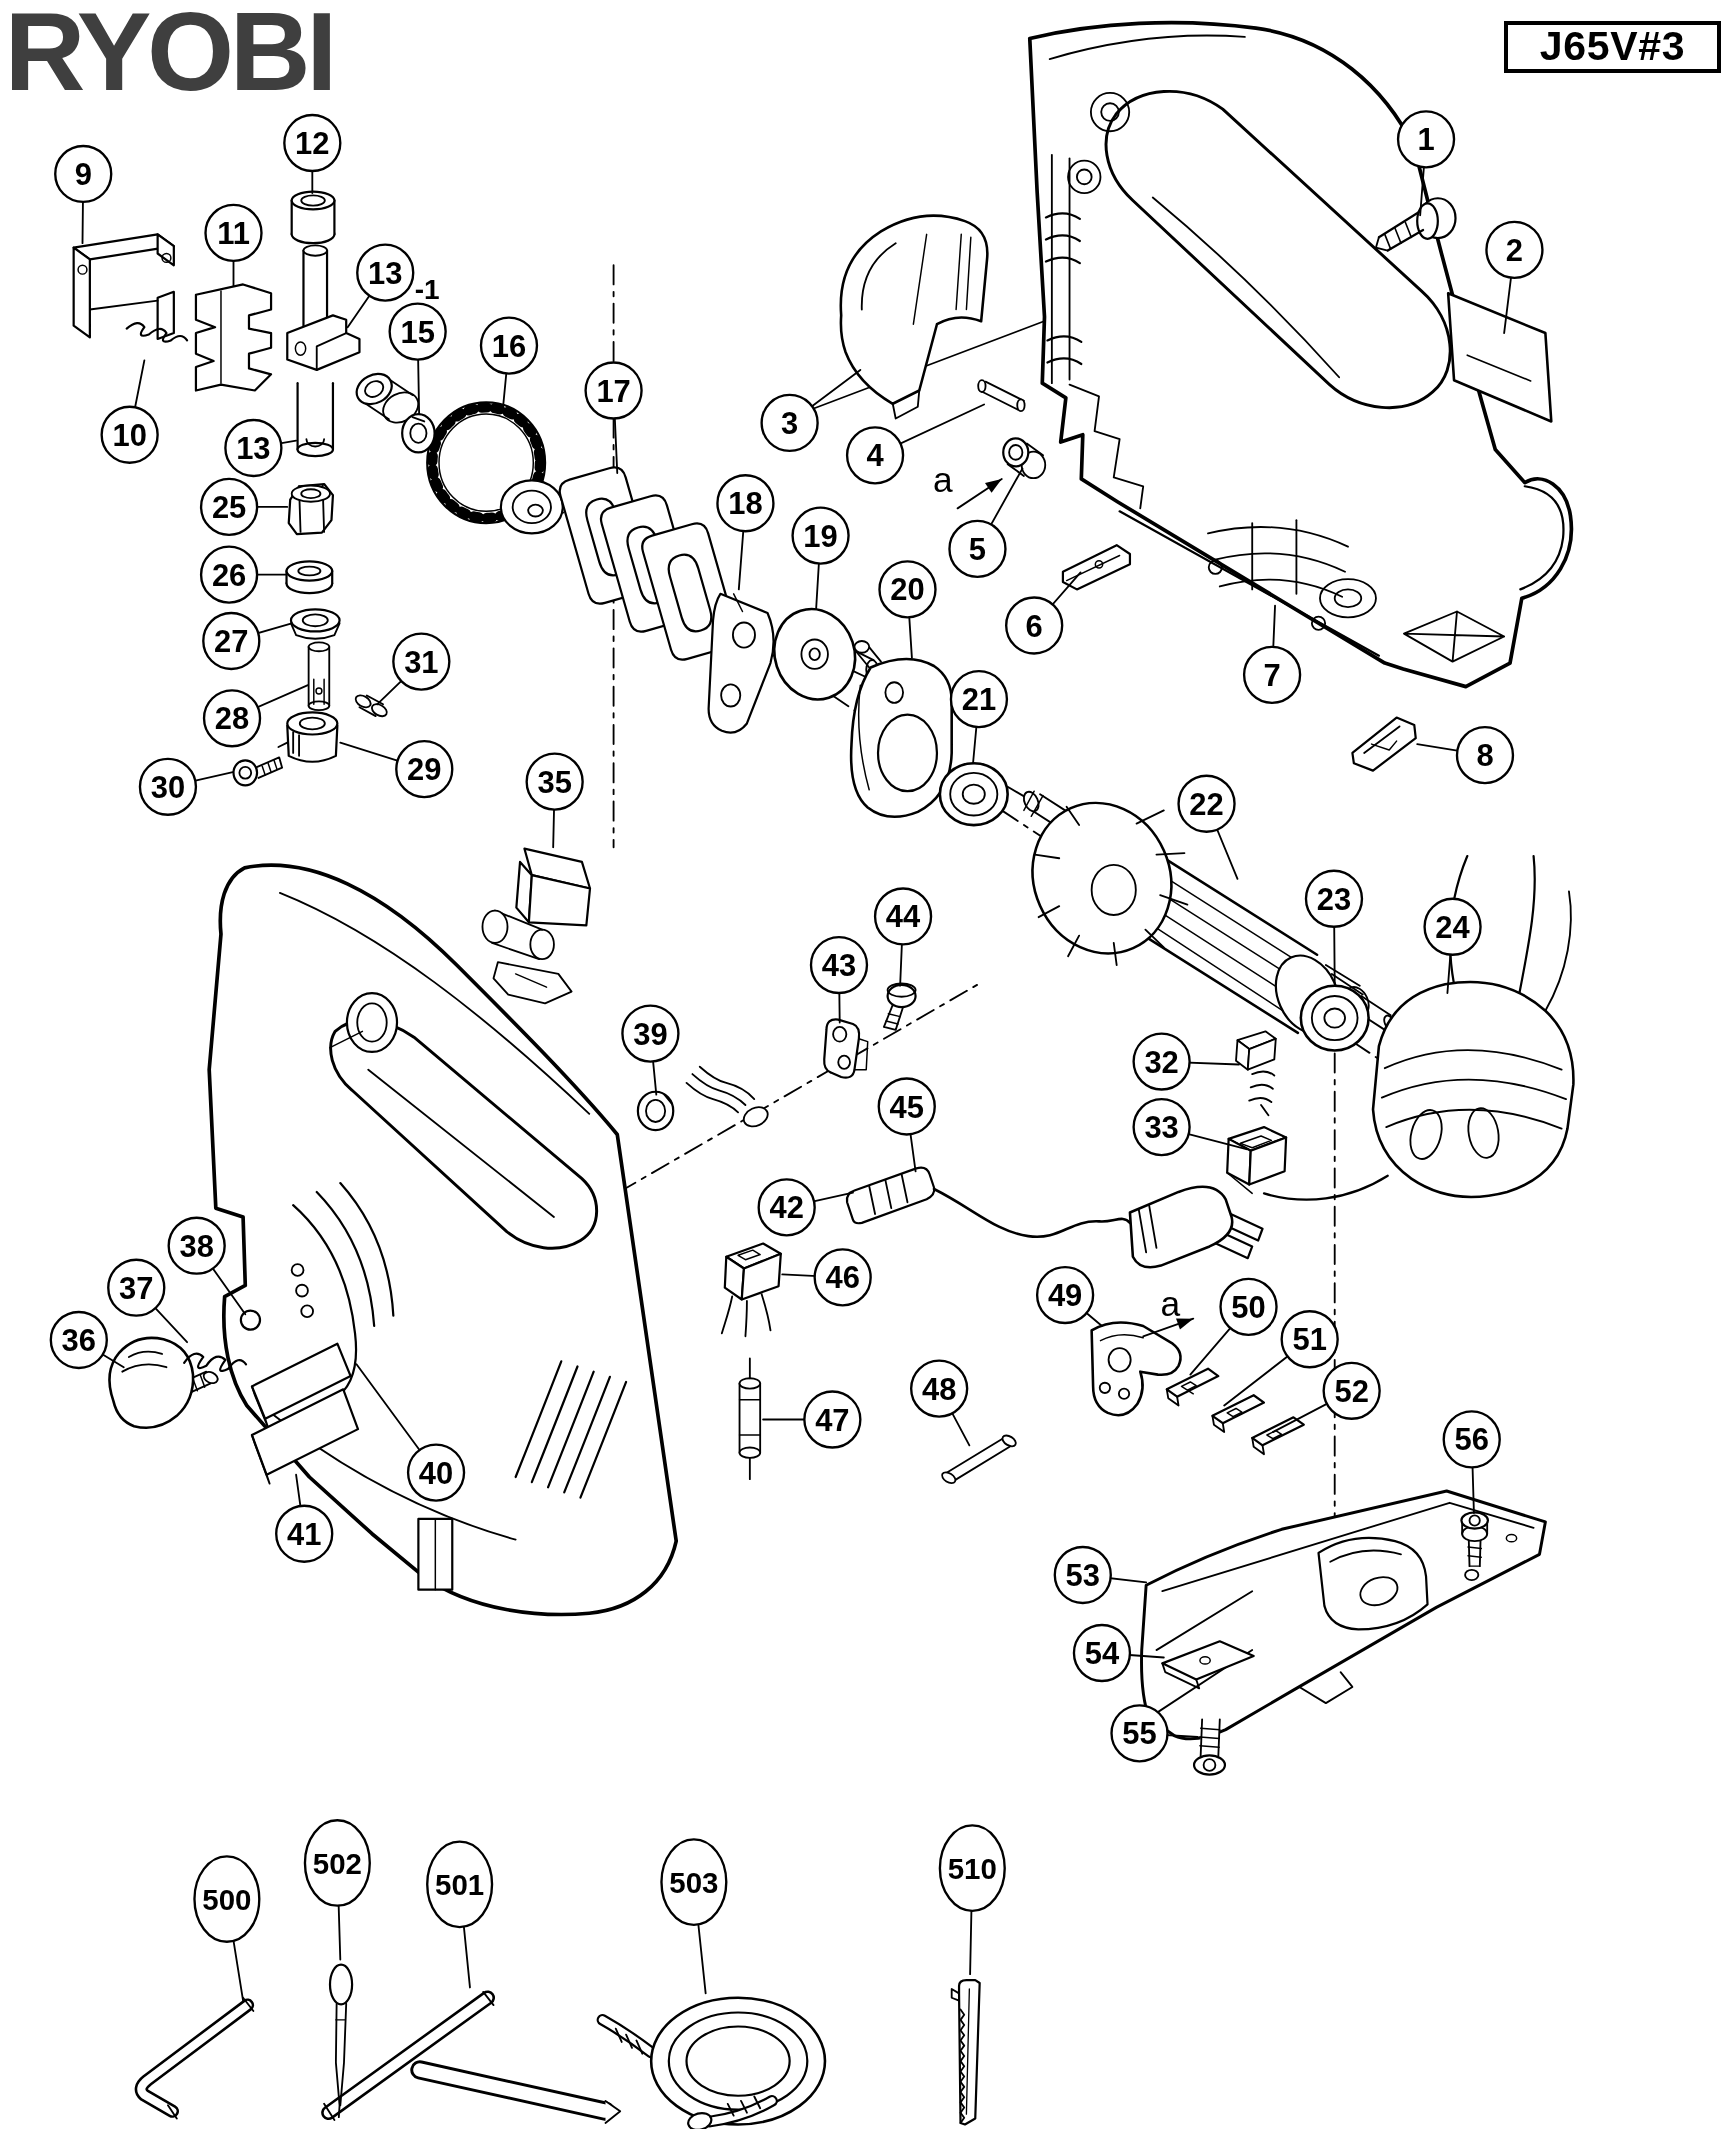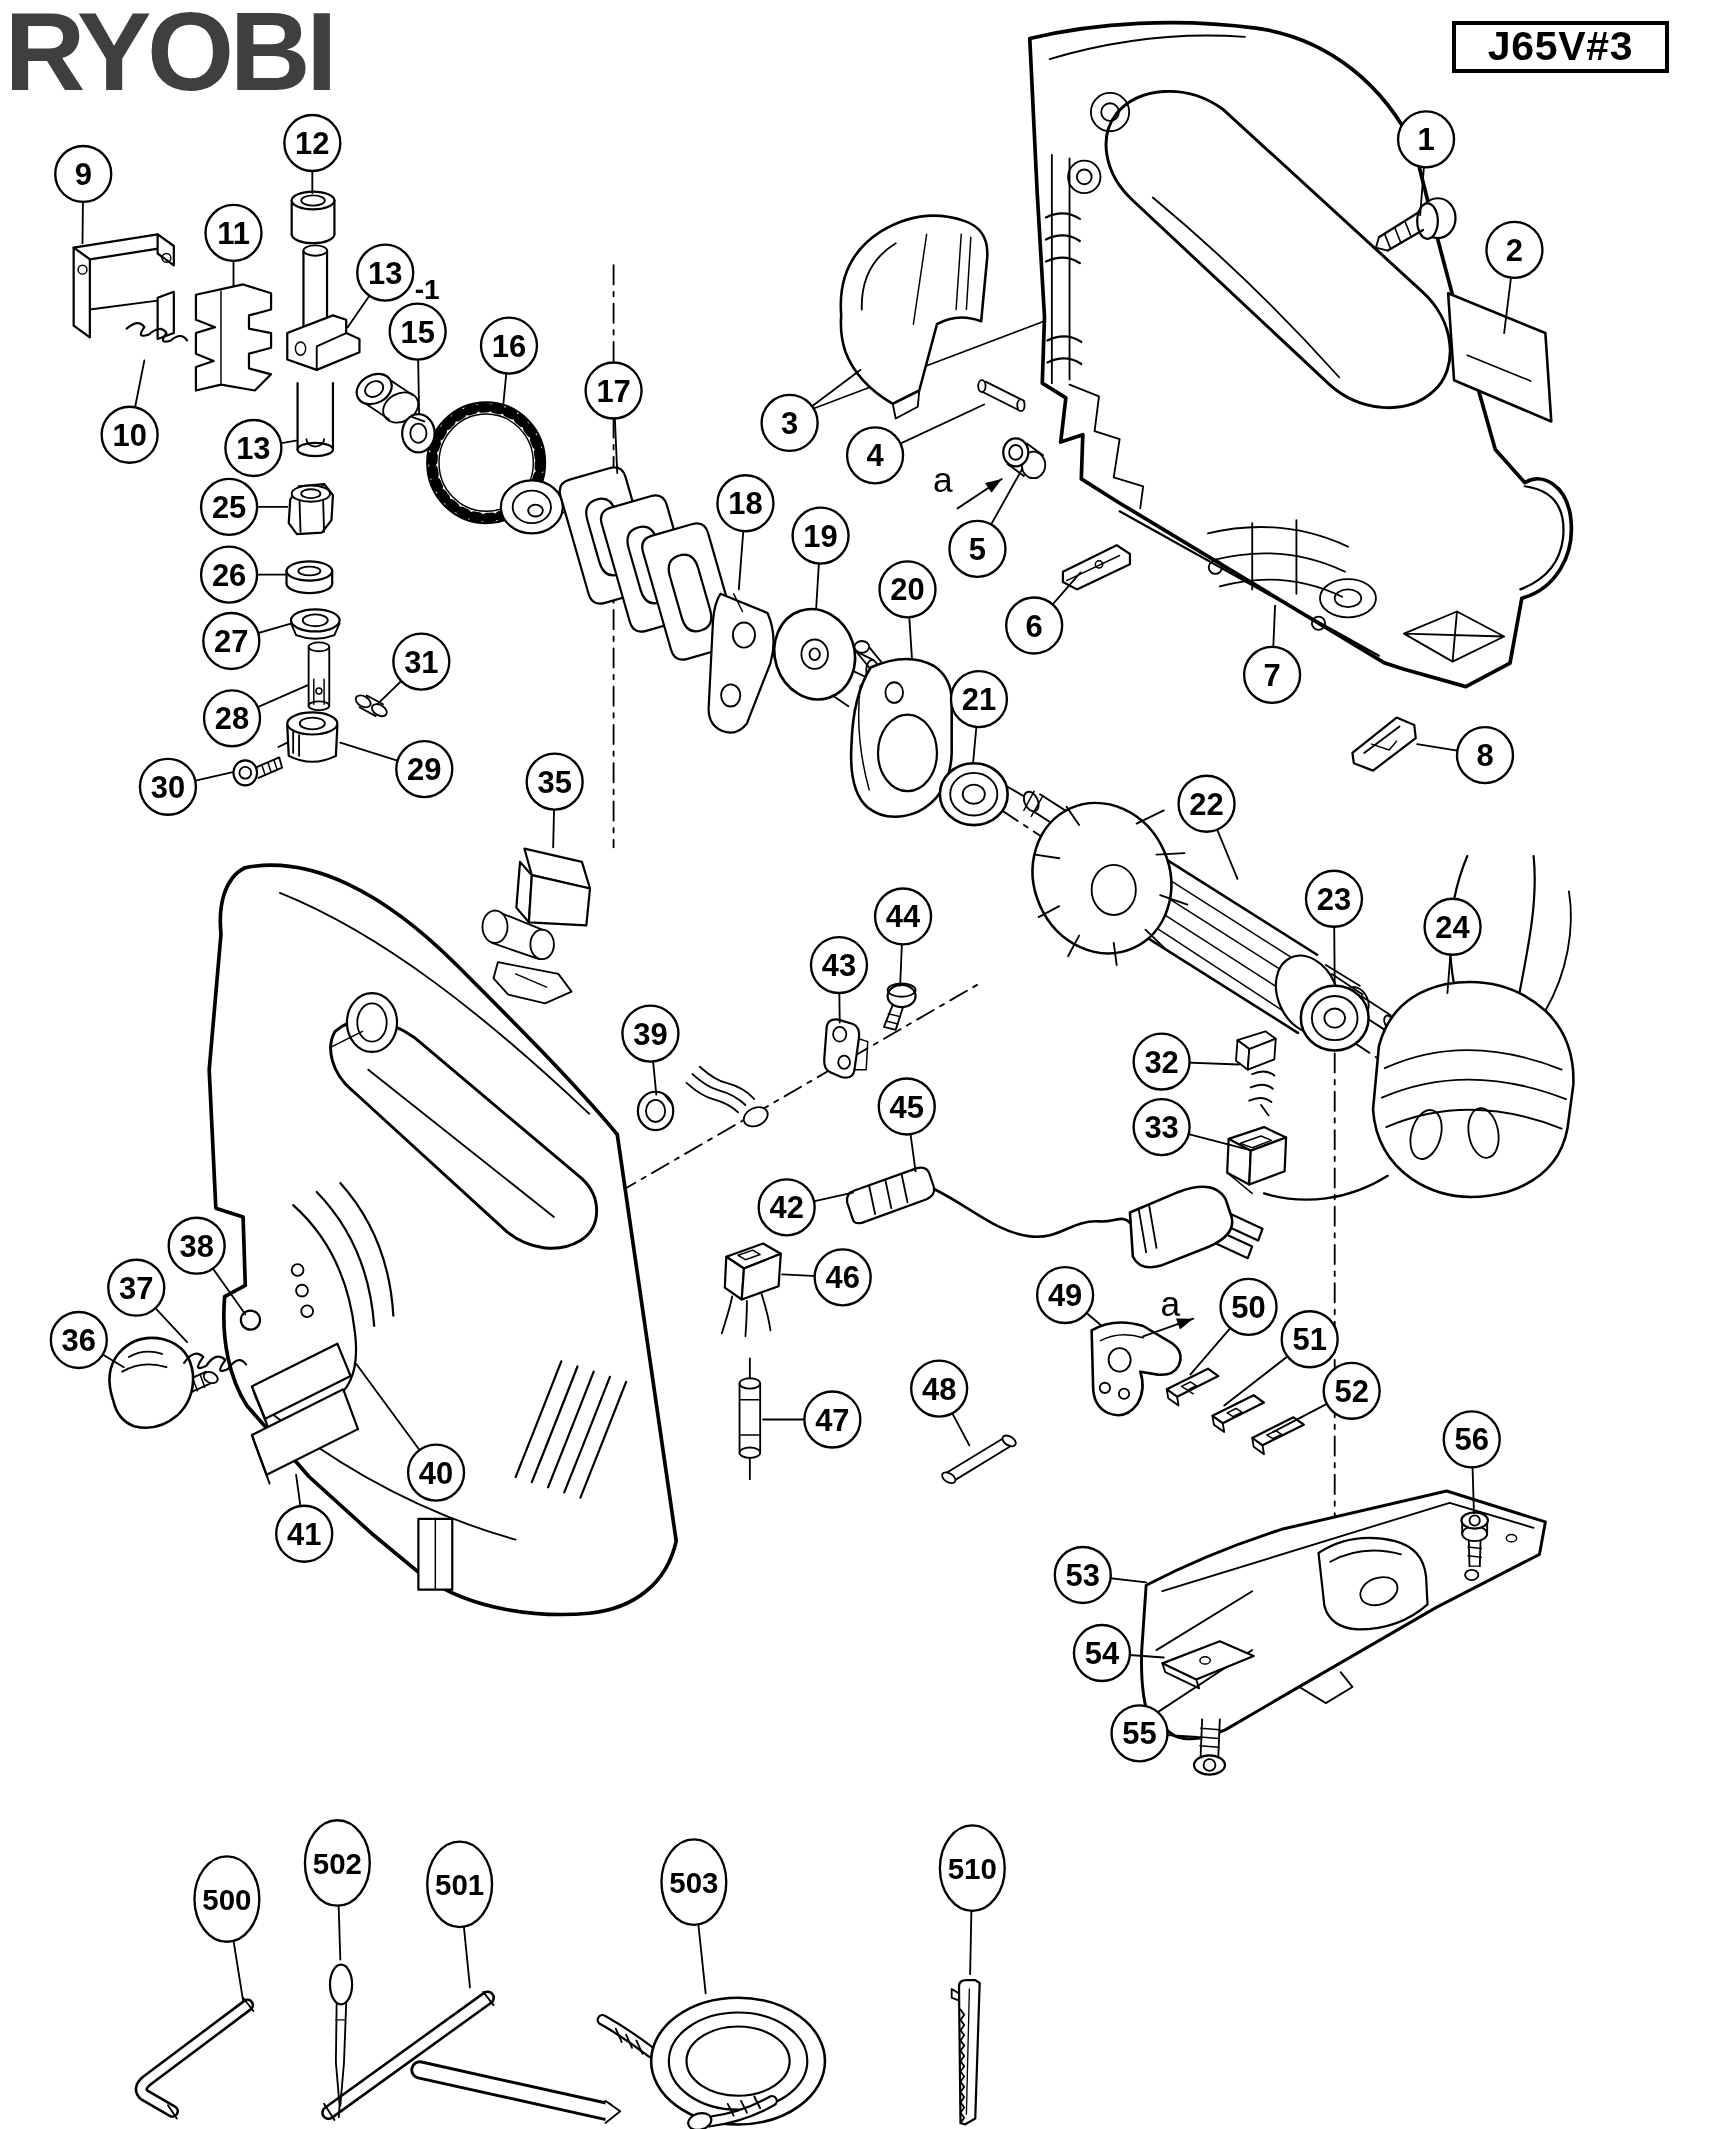--- a/index.html
+++ b/index.html
@@ -1,20 +1,20 @@
 <!DOCTYPE html>
 <html style="font-size:11.8px"><head>
 <meta charset="utf-8">
 <style>
   html,body{margin:0;padding:0;background:#fff;}
   .page{position:relative;width:1731px;height:2129px;background:#fff;overflow:hidden;
         font-family:"Liberation Sans",sans-serif;}
   .logo{position:absolute;left:4.4px;top:-13.3px;font-size:112px;font-weight:800;
         letter-spacing:-4.4px;color:#3f3f3f;font-family:"Liberation Sans",sans-serif;}
-  .model-badge{position:absolute;left:1452px;top:20.6px;width:209px;height:44px;
+  .model-badge{position:absolute;left:1504px;top:20.6px;width:209px;height:44px;
         border:4.4px solid #000;display:flex;align-items:center;justify-content:center;
         font-size:41px;font-weight:800;letter-spacing:0.7px;color:#000;background:#fff;}
   svg{position:absolute;left:0;top:0;}
   .callout-num{font-family:"Liberation Sans",sans-serif;font-weight:700;}
 </style>
 </head>
 <body>
 
 <div class="page">
   <svg width="1731" height="2129" viewBox="0 0 2350 2890">

